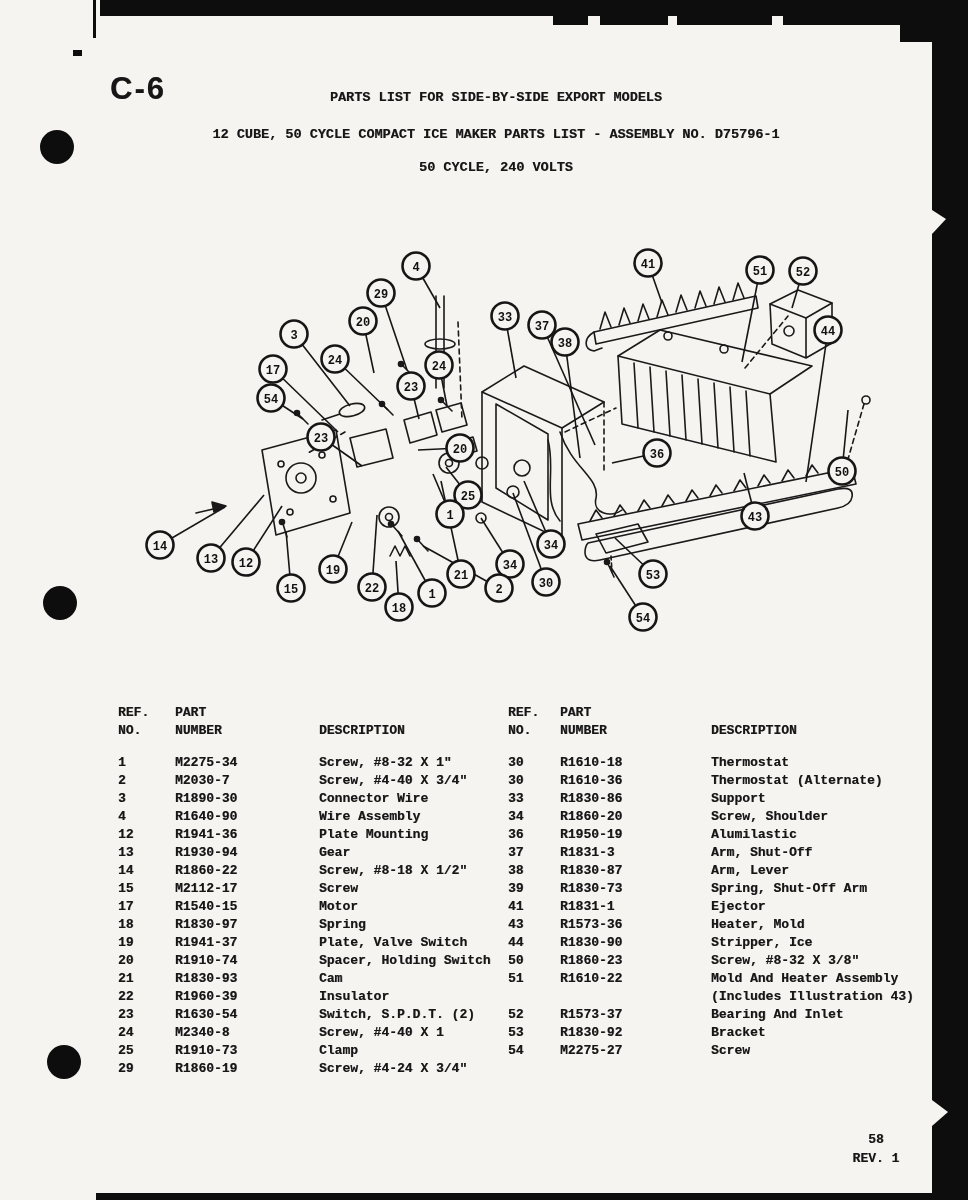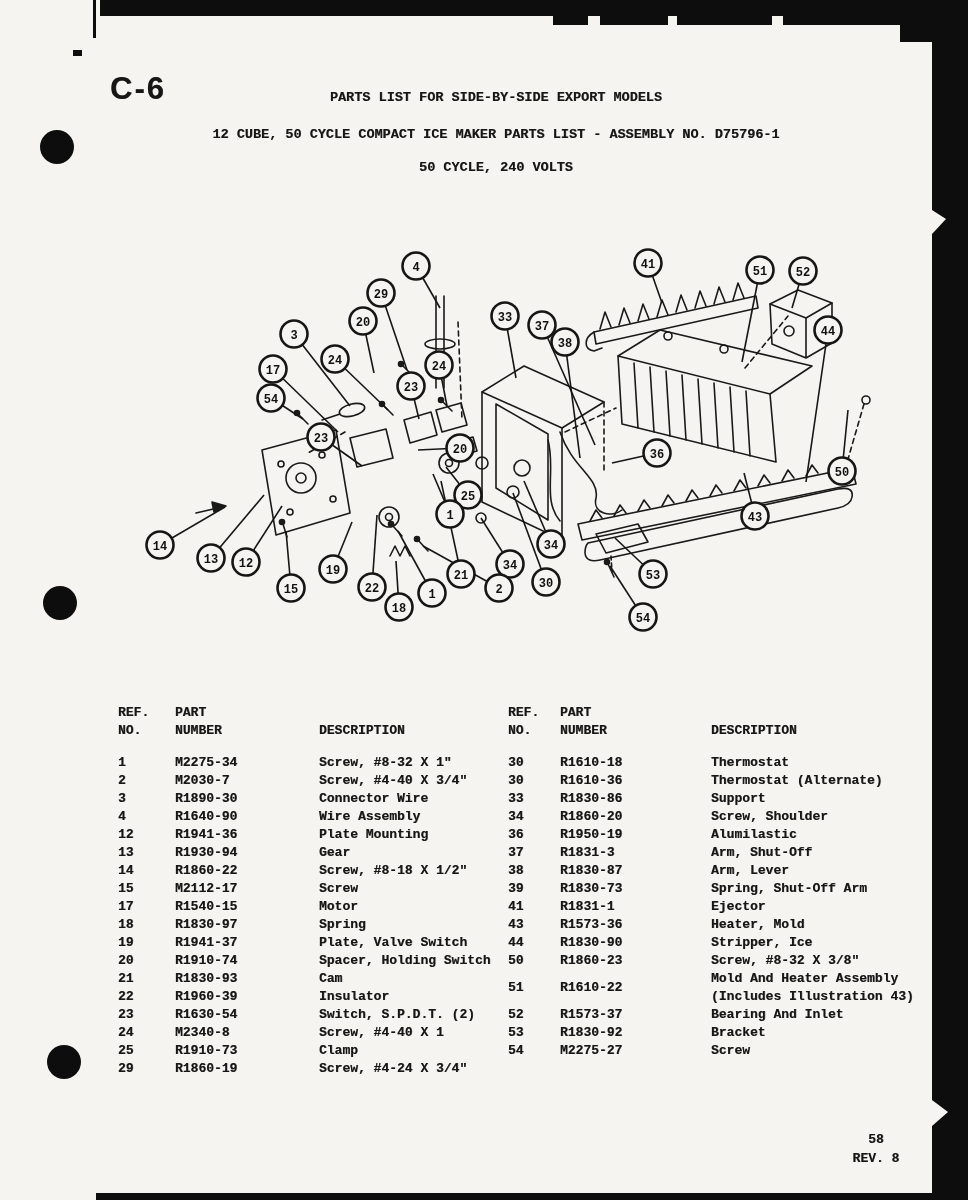--- a/index.html
+++ b/index.html
@@ -8,21 +8,21 @@
   .ink{text-shadow:0.4px 0.4px 0 rgba(0,0,0,.5);}
   .corner{position:absolute;left:110px;top:46px;font-family:"Liberation Sans",sans-serif;
           font-weight:700;font-size:31px;letter-spacing:2px;margin-top:25px;}
   .title{position:absolute;left:0;width:968px;text-align:center;font-weight:700;
          font-size:13.5px;transform:translateX(12px);white-space:pre;}
   .t1{top:90px}.t2{top:127px}.t3{top:160px}
   svg.layer{position:absolute;left:0;top:0;}
   .col{position:absolute;top:704px;font-size:13px;font-weight:700;line-height:18px;white-space:pre;}
   .col-left{left:118px;}
   .col-right{left:508px;}
-  .t-row{display:flex;align-items:center;}
+  .t-row{display:flex;}
   .col-left .ref{display:inline-block;width:57px;}
   .col-left .part{display:inline-block;width:108px;}
   .col-right .ref{display:inline-block;width:52px;}
   .col-right .part{display:inline-block;width:115px;}
   .desc{display:inline-block;padding-left:36px;}
   .spacer{height:14px;}
   .pageno{position:absolute;left:824px;top:1130px;width:104px;text-align:center;
           font-size:13px;font-weight:700;line-height:19px;}
   #callouts line{stroke:#161616;stroke-width:1.6;}
   #callouts circle{fill:#f5f4f1;stroke:#161616;stroke-width:2.6;}
@@ -293,15 +293,15 @@
         <circle cx="160" cy="545" r="13.5"></circle>
         <text x="160" y="549.5" text-anchor="middle">14</text>
       </g>
   </svg>
 
   <div class="col col-left ink" id="col-left"><div class="t-row"><span class="ref">REF.</span><span class="part">PART</span><span class="desc"></span></div><div class="t-row"><span class="ref">NO.</span><span class="part">NUMBER</span><span class="desc">DESCRIPTION</span></div><div class="spacer"></div><div class="t-row"><span class="ref">1</span><span class="part">M2275-34</span><span class="desc">Screw, #8-32 X 1"</span></div><div class="t-row"><span class="ref">2</span><span class="part">M2030-7</span><span class="desc">Screw, #4-40 X 3/4"</span></div><div class="t-row"><span class="ref">3</span><span class="part">R1890-30</span><span class="desc">Connector Wire</span></div><div class="t-row"><span class="ref">4</span><span class="part">R1640-90</span><span class="desc">Wire Assembly</span></div><div class="t-row"><span class="ref">12</span><span class="part">R1941-36</span><span class="desc">Plate Mounting</span></div><div class="t-row"><span class="ref">13</span><span class="part">R1930-94</span><span class="desc">Gear</span></div><div class="t-row"><span class="ref">14</span><span class="part">R1860-22</span><span class="desc">Screw, #8-18 X 1/2"</span></div><div class="t-row"><span class="ref">15</span><span class="part">M2112-17</span><span class="desc">Screw</span></div><div class="t-row"><span class="ref">17</span><span class="part">R1540-15</span><span class="desc">Motor</span></div><div class="t-row"><span class="ref">18</span><span class="part">R1830-97</span><span class="desc">Spring</span></div><div class="t-row"><span class="ref">19</span><span class="part">R1941-37</span><span class="desc">Plate, Valve Switch</span></div><div class="t-row"><span class="ref">20</span><span class="part">R1910-74</span><span class="desc">Spacer, Holding Switch</span></div><div class="t-row"><span class="ref">21</span><span class="part">R1830-93</span><span class="desc">Cam</span></div><div class="t-row"><span class="ref">22</span><span class="part">R1960-39</span><span class="desc">Insulator</span></div><div class="t-row"><span class="ref">23</span><span class="part">R1630-54</span><span class="desc">Switch, S.P.D.T. (2)</span></div><div class="t-row"><span class="ref">24</span><span class="part">M2340-8</span><span class="desc">Screw, #4-40 X 1</span></div><div class="t-row"><span class="ref">25</span><span class="part">R1910-73</span><span class="desc">Clamp</span></div><div class="t-row"><span class="ref">29</span><span class="part">R1860-19</span><span class="desc">Screw, #4-24 X 3/4"</span></div></div>
   <div class="col col-right ink" id="col-right"><div class="t-row"><span class="ref">REF.</span><span class="part">PART</span><span class="desc"></span></div><div class="t-row"><span class="ref">NO.</span><span class="part">NUMBER</span><span class="desc">DESCRIPTION</span></div><div class="spacer"></div><div class="t-row"><span class="ref">30</span><span class="part">R1610-18</span><span class="desc">Thermostat</span></div><div class="t-row"><span class="ref">30</span><span class="part">R1610-36</span><span class="desc">Thermostat (Alternate)</span></div><div class="t-row"><span class="ref">33</span><span class="part">R1830-86</span><span class="desc">Support</span></div><div class="t-row"><span class="ref">34</span><span class="part">R1860-20</span><span class="desc">Screw, Shoulder</span></div><div class="t-row"><span class="ref">36</span><span class="part">R1950-19</span><span class="desc">Alumilastic</span></div><div class="t-row"><span class="ref">37</span><span class="part">R1831-3</span><span class="desc">Arm, Shut-Off</span></div><div class="t-row"><span class="ref">38</span><span class="part">R1830-87</span><span class="desc">Arm, Lever</span></div><div class="t-row"><span class="ref">39</span><span class="part">R1830-73</span><span class="desc">Spring, Shut-Off Arm</span></div><div class="t-row"><span class="ref">41</span><span class="part">R1831-1</span><span class="desc">Ejector</span></div><div class="t-row"><span class="ref">43</span><span class="part">R1573-36</span><span class="desc">Heater, Mold</span></div><div class="t-row"><span class="ref">44</span><span class="part">R1830-90</span><span class="desc">Stripper, Ice</span></div><div class="t-row"><span class="ref">50</span><span class="part">R1860-23</span><span class="desc">Screw, #8-32 X 3/8"</span></div><div class="t-row"><span class="ref">51</span><span class="part">R1610-22</span><span class="desc"><div>Mold And Heater Assembly</div><div>(Includes Illustration 43)</div></span></div><div class="t-row"><span class="ref">52</span><span class="part">R1573-37</span><span class="desc">Bearing And Inlet</span></div><div class="t-row"><span class="ref">53</span><span class="part">R1830-92</span><span class="desc">Bracket</span></div><div class="t-row"><span class="ref">54</span><span class="part">M2275-27</span><span class="desc">Screw</span></div></div>
 
   <div class="pageno ink">
     <div>58</div>
-    <div>REV. 8</div>
+    <div>REV. 1</div>
   </div>
 </div>
 
 </body></html>

